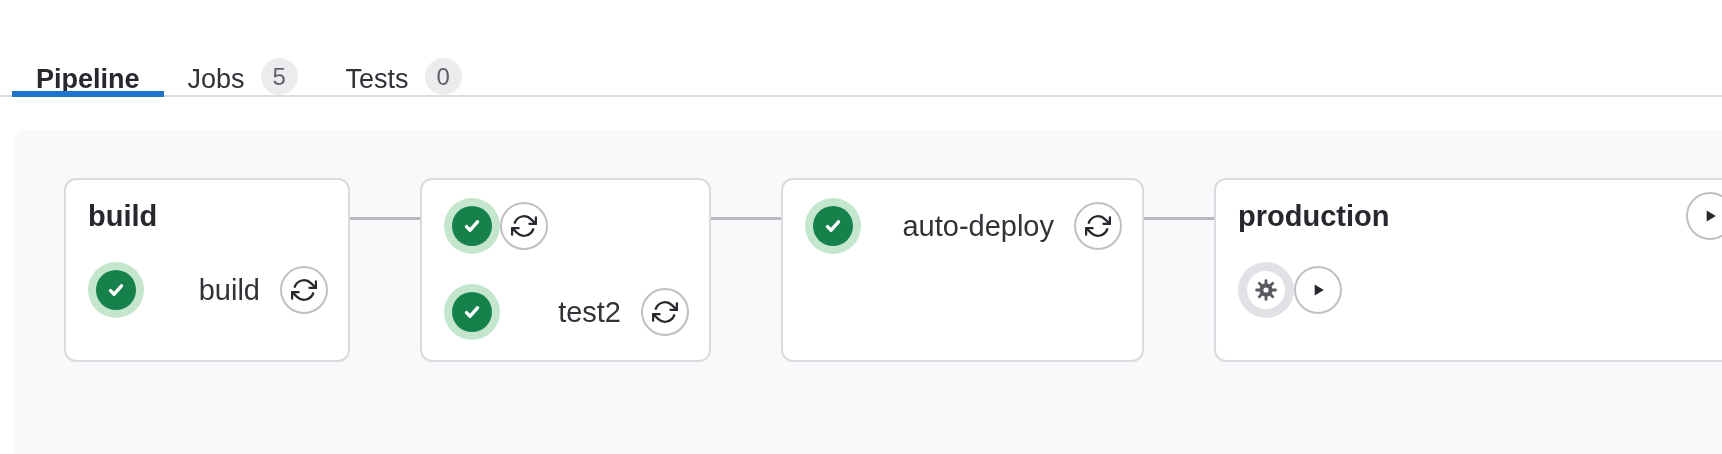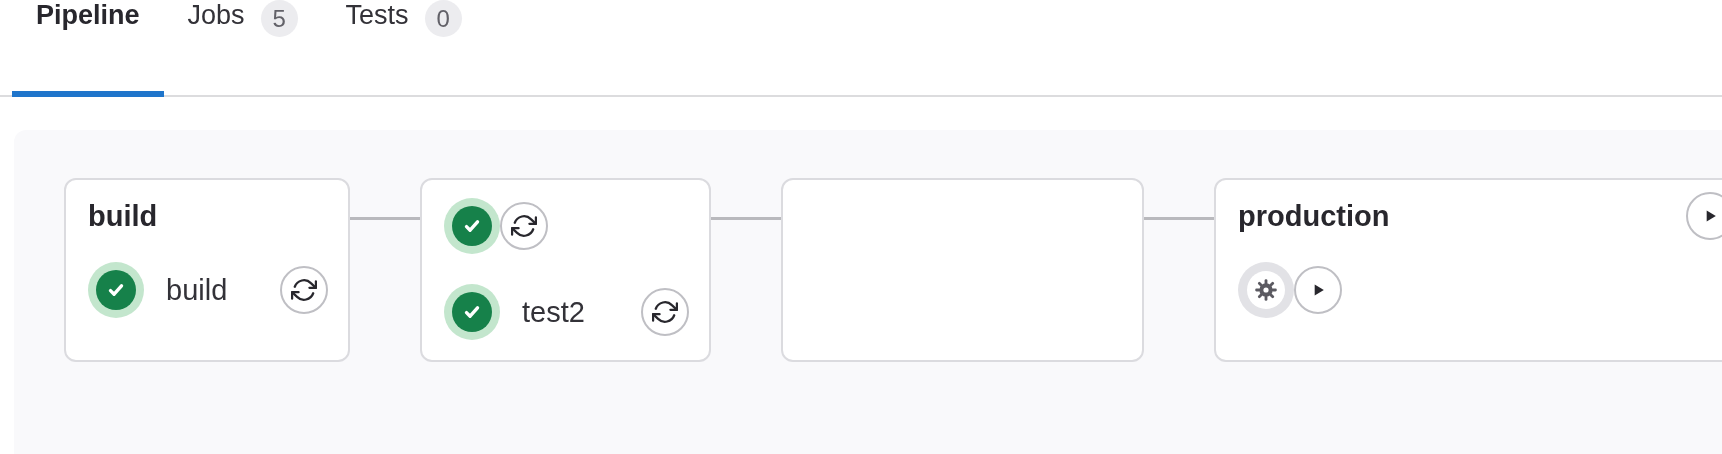--- a/index.html
+++ b/index.html
@@ -16,39 +16,39 @@
   body{
     width:1722px;height:454px;overflow:hidden;background:#fff;
     font-family:"Liberation Sans",sans-serif;color:#333238;
   }
   
   .tabbar{
     display:flex;align-items:stretch;height:97px;
     border-bottom:2px solid #dcdcde;padding-left:12px;
   }
   .tab{
-    display:flex;align-items:flex-start;gap:16px;padding:0 24px;
+    display:flex;align-items:flex-end;gap:16px;padding:0 24px;
     font-size:27px;color:#333238;position:relative;cursor:pointer;
   }
   .tab.active{font-weight:700;color:#28272d;}
   .tab.active::after{
     content:"";position:absolute;left:0;right:0;bottom:-2px;height:6px;
     background:var(--accent);
   }
   .badge{
     min-width:37px;height:37px;padding:0 11px;border-radius:19px;
     background:#ececef;color:#626168;font-size:24px;
     display:flex;align-items:center;justify-content:center;
   }
   
   .canvas{
     margin:33px 0 0 14px;height:324px;width:1708px;
     background:#f9f9fb;border-radius:12px 0 0 0;
     padding:48px 16px 0 50px;
-    display:flex;align-items:flex-start;
+    display:flex;align-items:flex-start;text-align:right;
   }
   .stage{
     background:#fff;border:2px solid var(--card-border);border-radius:12px;
     padding:18px 20px 20px 22px;flex:none;
   }
   .stage[data-stage="0"]{width:286px}
   .stage[data-stage="1"]{width:291px}
   .stage[data-stage="2"]{width:363px}
   .stage[data-stage="3"]{width:540px}
   .connector{width:70px;height:3px;background:var(--connector);margin-top:39px;flex:none}
@@ -156,20 +156,42 @@
         <path d="M3.51 9a9 9 0 0 1 14.85-3.36L23 10"></path>
         <path d="M20.49 15a9 9 0 0 1-14.85 3.36L1 14"></path>
       </svg>
     </button>
 
   </div>
         </div>
   </div>
       <div class="connector"></div>
       <div class="stage" data-stage="2">
+    <div class="jobs">
+          <div class="job">
+    <span class="status success">
+      <span class="core">
+        <svg width="24" height="24" viewBox="0 0 24 24">
+          <path d="M6.5 12.6l3.6 3.6 7.4-8.4" fill="none" stroke="#fff" stroke-width="3.4" stroke-linecap="round" stroke-linejoin="round"></path>
+        </svg>
+      </span>
+    </span>
+
+    <span class="job-name">auto-deploy</span>
+    <button class="action act-retry">
+      <svg width="26" height="26" viewBox="0 0 24 24" fill="none" stroke="#28272d" stroke-width="2.1" stroke-linecap="round" stroke-linejoin="round">
+        <polyline points="23 4 23 10 17 10"></polyline>
+        <polyline points="1 20 1 14 7 14"></polyline>
+        <path d="M3.51 9a9 9 0 0 1 14.85-3.36L23 10"></path>
+        <path d="M20.49 15a9 9 0 0 1-14.85 3.36L1 14"></path>
+      </svg>
+    </button>
+
+  </div>
+        </div>
   </div>
       <div class="connector"></div>
       <div class="stage" data-stage="3">
     <div class="stage-header">
       <span class="stage-title">production</span>
       <button class="action" title="">
         <svg width="20" height="20" viewBox="0 0 24 24">
               <path d="M8 5.5v13l11-6.5z" fill="#28272d"></path>
             </svg>
       </button>

